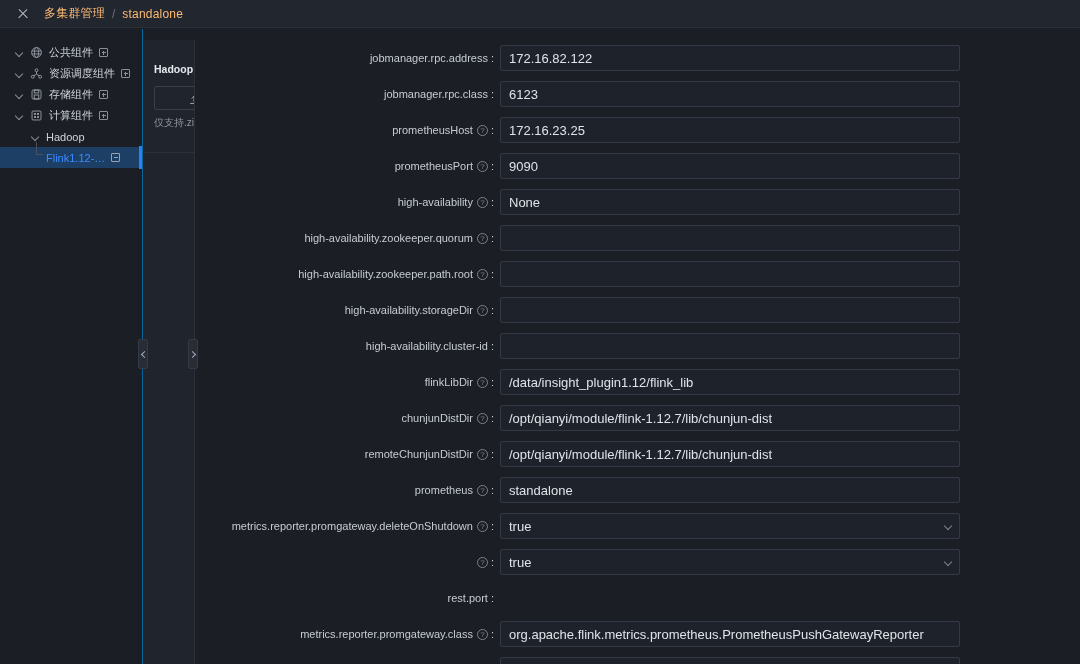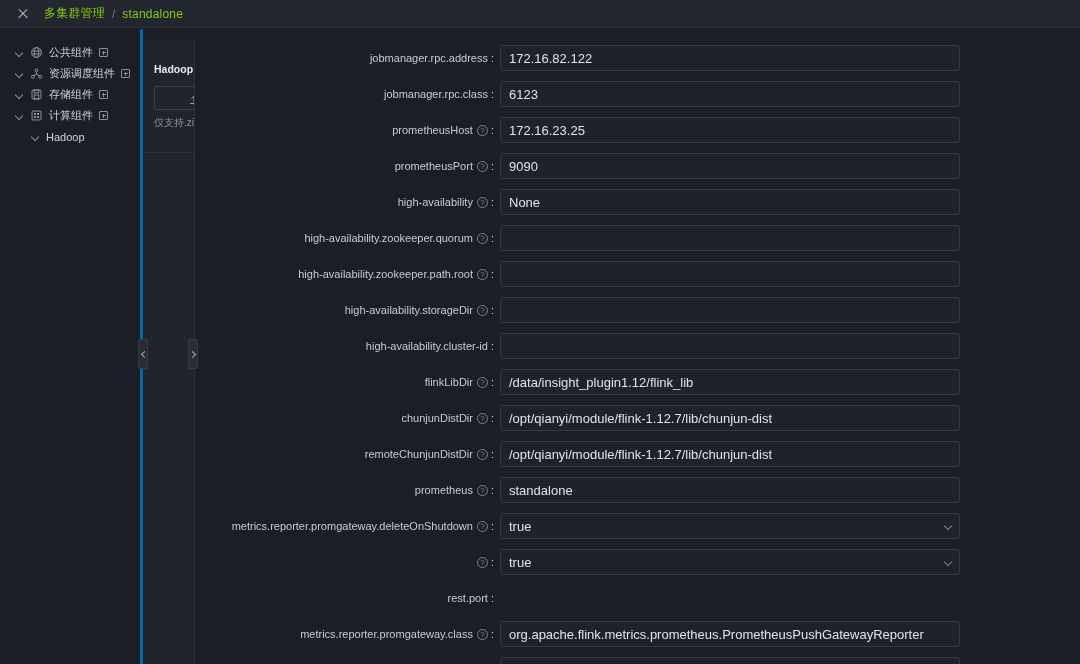--- a/index.html
+++ b/index.html
@@ -33,30 +33,30 @@
     flex: none;
   }
   .close-icon::before, .close-icon::after {
     content: ""; position: absolute;
     left: 1px; top: 6px; width: 12px; height: 1.4px;
     background: #b6bcc6;
   }
   .close-icon::before { transform: rotate(45deg); }
   .close-icon::after  { transform: rotate(-45deg); }
   .breadcrumb { display: flex; align-items: center; font-size: 12px; }
-  .bc-item { color: #84cc16; font-size: 12px; letter-spacing: .2px; }
+  .bc-item { color: #fdba74; font-size: 12px; letter-spacing: .2px; }
   .bc-item.link { cursor: pointer; }
   .bc-sep { color: #6d737d; margin: 0 7px; font-size: 12px; }
 
   
   .tree-panel {
     position: absolute; left: 0; top: 29px;
     width: 143px; height: 635px;
     background: #1b1e24;
-    border-right: 3px solid #0369a1;
+    border-right: 1px solid #0369a1;
     padding-top: 13px;
     overflow: hidden;
   }
   .tree-row {
     display: flex; align-items: center;
     height: 21px;
     font-size: 11px;
     color: #cfd4dc;
     cursor: pointer;
     padding-left: 14px;
@@ -292,20 +292,26 @@
       </span>
       <span class="tree-label">计算组件</span>
       <span class="box-btn plus"></span>
     </div>
 
     <div class="tree-row depth1">
       <span class="chev"></span>
       <span class="tree-label">Hadoop</span>
     </div>
 
+    <div class="tree-row depth2 selected">
+      <span class="elbow"></span>
+      <span class="tree-label">Flink1.12-…</span>
+      <span class="box-btn"></span>
+      <span class="sel-bar"></span>
+    </div>
 
   </div>
 
   <div class="mid-panel">
     <div class="mid-title">Hadoop K</div>
     <div class="upload-box">
       <span class="upload-icon">
         <svg width="12" height="12" viewBox="0 0 16 16" fill="none" stroke="#b6bcc6" stroke-width="1.1">
           <path d="M8 10.5V2.5M5 6l3-3.2L11 6M2.8 12.6h10.4"></path>
         </svg>

